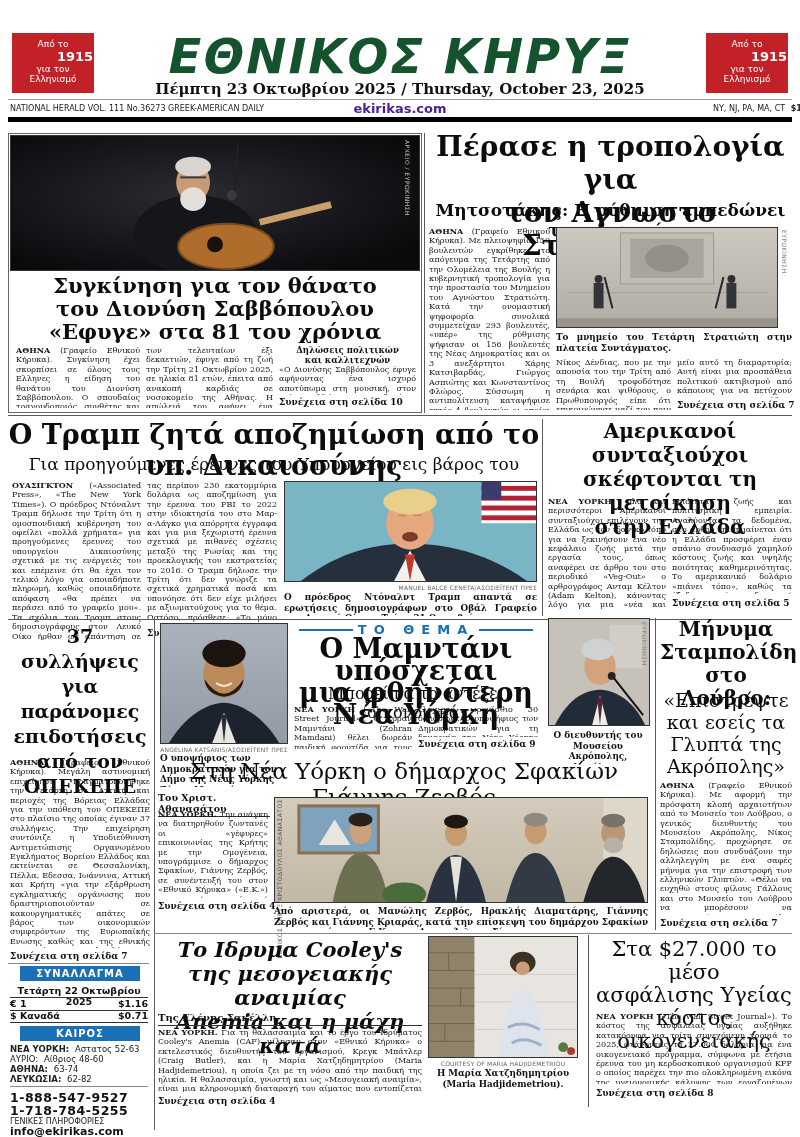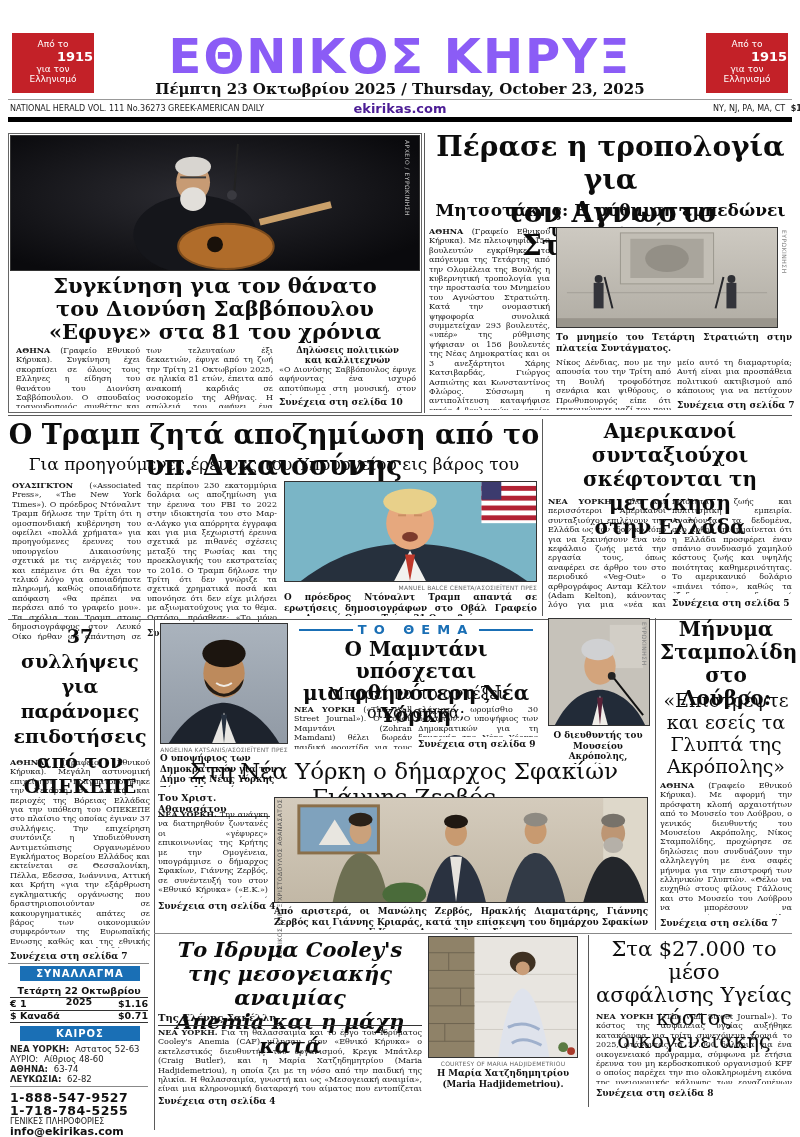--- a/index.html
+++ b/index.html
@@ -40,21 +40,21 @@
     <div class="yr">1915</div>
     <div>για τον</div>
     <div>Ελληνισμό</div>
   </div>
   <div class="badge" style="left:706px;top:33px;width:82px;height:60px;">
     <div>Από το</div>
     <div class="yr">1915</div>
     <div>για τον</div>
     <div>Ελληνισμό</div>
   </div>
-  <div class="abs sans ctr" style="left:100px;top:28px;width:600px;font-size:48px;font-weight:bold;letter-spacing:2px;color:#8b5cf6;">ΕΘΝΙΚΟΣ ΚΗΡΥΞ</div>
+  <div class="abs sans ctr" style="left:100px;top:28px;width:600px;font-size:48px;font-weight:bold;letter-spacing:2px;color:#14532d;font-style:italic;">ΕΘΝΙΚΟΣ ΚΗΡΥΞ</div>
   <div class="abs ser ctr b" style="left:0;top:80px;width:800px;font-size:15px;">Πέμπτη 23 Οκτωβρίου 2025 / Thursday, October 23, 2025</div>
   <div class="hrule" style="left:8px;top:99px;width:784px;background:#999;"></div>
   <div class="abs sans" style="left:10px;top:104px;font-size:8px;color:#222;">NATIONAL HERALD VOL. 111 No.36273  GREEK-AMERICAN DAILY</div>
   <div class="abs sans ctr b" style="left:0;top:101px;width:800px;font-size:13px;color:#4c1d95;">ekirikas.com</div>
   <div class="abs sans" style="right:8px;top:104px;font-size:8px;color:#222;text-align:right;">
     <span>NY, NJ, PA, MA, CT</span>
     <span class="b" style="margin-left:3px;">$1.75</span>
   </div>
   <div class="abs" style="left:8px;top:117px;width:784px;height:5px;background:#000;"></div>
 
@@ -220,21 +220,21 @@
       <path d="M56,60 Q64,66 72,60" stroke="#f0ece6" stroke-width="2" fill="none"></path>
     </svg>
   </div>
   <div class="abs cred ctr" style="left:160px;top:746px;width:128px;">ANGELINA KATSANIS/ΑΣΟΣΙΕΪΤΕΝΤ ΠΡΕΣ</div>
   <div class="abs cap" style="left:160px;top:753px;width:128px;height:34px;">Ο υποψήφιος των Δημοκρατικών για τον Δήμο της Νέας Υόρκης Ζόραν Μαμντάνι.</div>
   <div class="abs" style="left:294px;top:622px;width:244px;display:flex;">
     <div class="tline"></div>
     <div class="sans" style="font-weight:bold;font-size:13px;letter-spacing:7px;color:#1a6fb5;">ΤΟ ΘΕΜΑ</div>
     <div class="tline"></div>
   </div>
-  <div class="abs hl b" style="left:294px;top:638px;width:244px;font-size:20px;line-height:22px;">
+  <div class="abs hl b" style="left:294px;top:638px;width:244px;font-size:27px;line-height:22px;">
     <div>Ο Μαμντάνι υπόσχεται</div>
     <div>μια φθηνότερη Νέα Υόρκη</div>
   </div>
   <div class="abs hl" style="left:294px;top:684px;width:244px;font-size:16px;">Μπορεί να το αντέξει οικονομικά;</div>
   <div class="abs body" style="left:294px;top:705px;width:118px;height:44px;">
     <span class="lead">ΝΕΑ ΥΟΡΚΗ</span>
     <span>(«The Wall Street Journal»). Ο Ζόραν Μαμντάνι (Zohran Mamdani) θέλει δωρεάν παιδική φροντίδα για τους Νεοϋορκέζους, «πάγωμα» των ενοικίων για τέσσερα χρόνια για περίπου δύο εκατομμύρια κατοίκους, δωρεάν λεωφορεία και</span>
   </div>
   <div class="abs body" style="left:418px;top:705px;width:120px;height:32px;">ελάχιστο ωρομίσθιο 30 δολαρίων. Ο υποψήφιος των Δημοκρατικών για τη δημαρχία της Νέας Υόρκης θα χρειαστεί δισεκατομμύρια δολάρια για να χρηματο-</div>
   <div class="abs cont" style="left:418px;top:739px;">Συνέχεια στη σελίδα 9</div>

